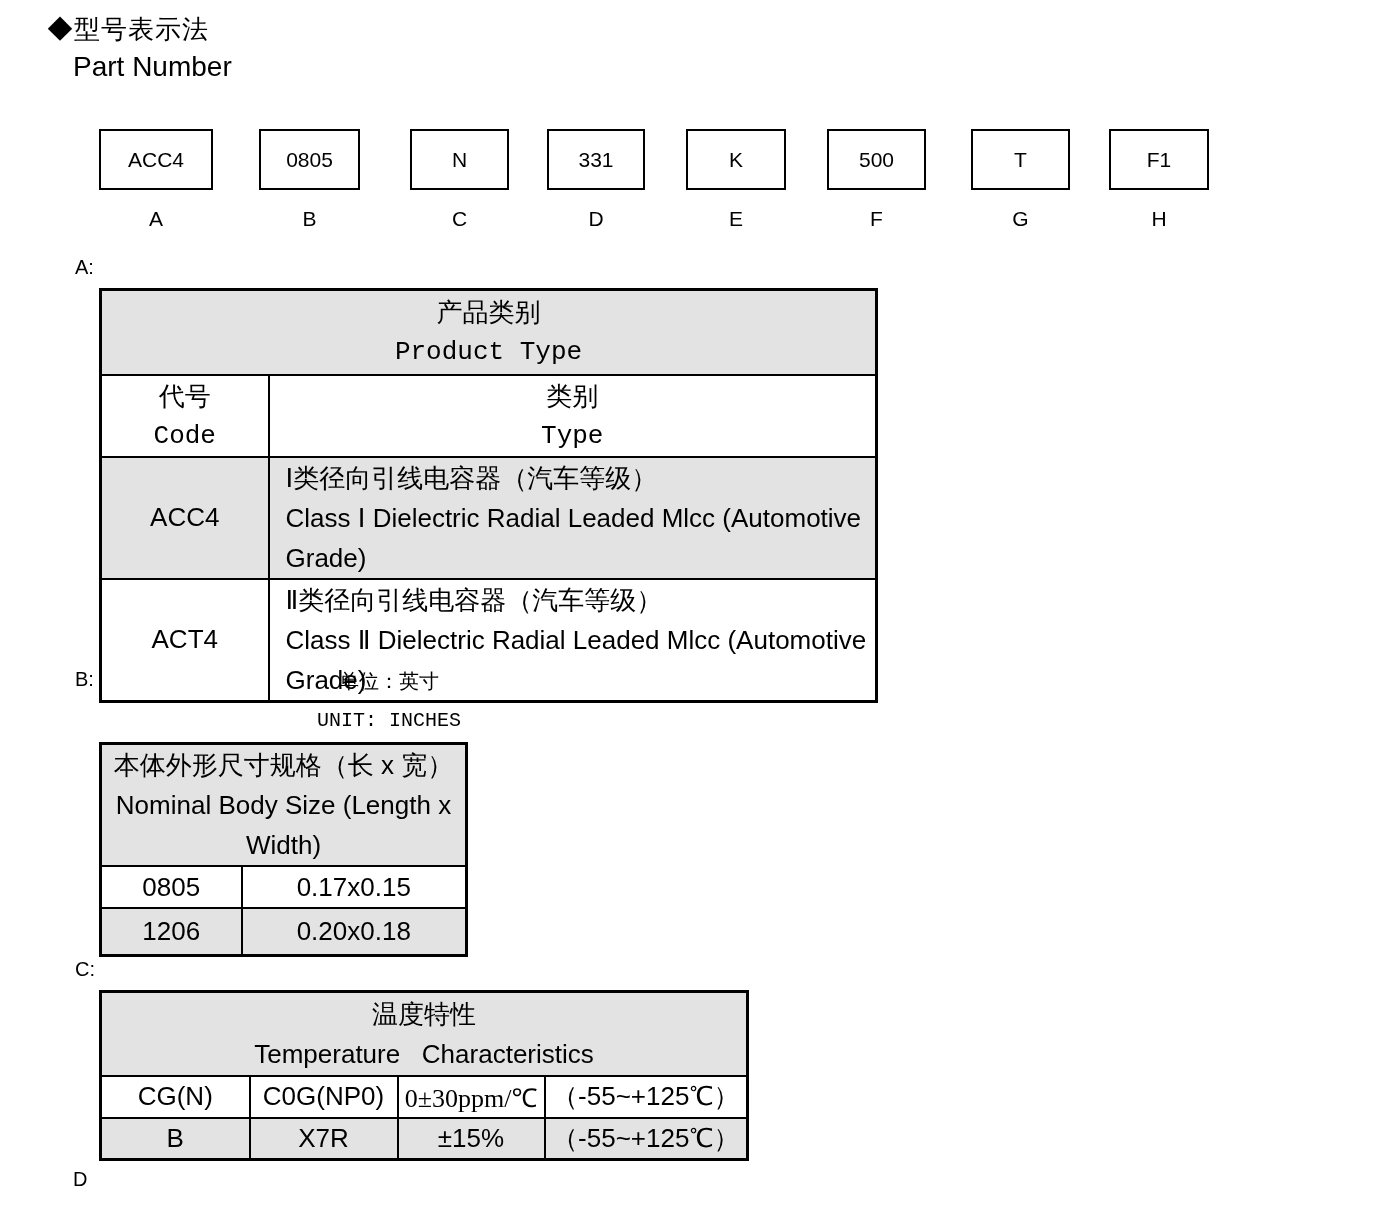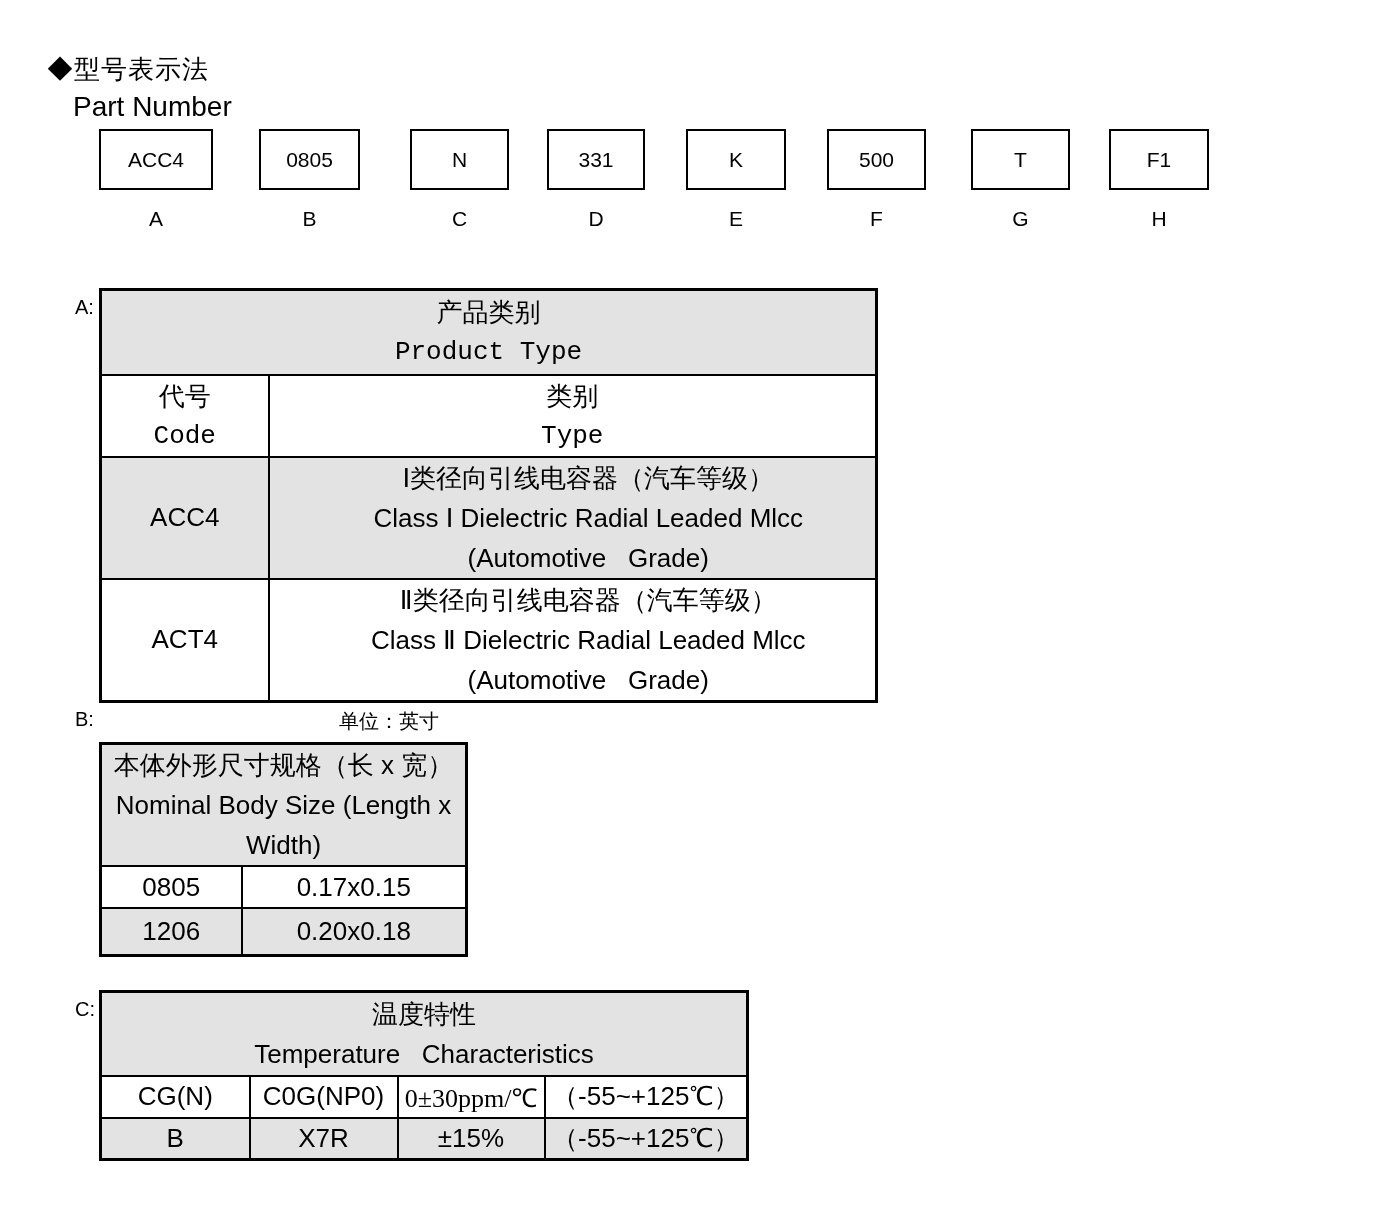--- a/index.html
+++ b/index.html
@@ -10,21 +10,21 @@
   * { box-sizing: border-box; }
   html, body { margin: 0; padding: 0; }
   body {
     width: 1378px; height: 1206px;
     background: #ffffff;
     color: var(--text_color);
     font-family: "Liberation Sans", sans-serif;
     position: relative;
     overflow: hidden;
   }
-  .abs { position: absolute; margin-top: 40px; }
+  .abs { position: absolute; }
 
   
   .title-zh { left: 47px; top: 12px; font-size: 26px; letter-spacing: 1px; }
   .title-en { left: 73px; top: 51px; font-size: 28px; }
 
   
   .pn-seg { position: absolute; top: 129px; text-align: center; }
   .pn-box {
     border: 2px solid var(--border_color);
     height: 61px; width: 100%;
@@ -44,21 +44,21 @@
     border: 3px solid var(--border_color);
   }
   table.tbl td {
     border: 2px solid var(--border_color);
     text-align: center;
     vertical-align: middle;
     font-size: 26px;
     padding: 0;
     white-space: pre-wrap;
   }
-  table.tbl td.left { text-align: center; padding-left: 32px; }
+  table.tbl td.left { text-align: left; padding-left: 16px; }
   .gray { background: var(--table_header_fill); }
   .two-line { line-height: 40px; }
   .latin-mono { font-family: "Liberation Mono", monospace; }
   .serif { font-family: "Liberation Serif", serif; margin-top: 8px; }
 
   
   .unit-block { left: 99px; width: 580px; text-align: center; font-size: 20px; font-family: Liberation Mono, monospace; }
 </style>
 </head>
 <body>

